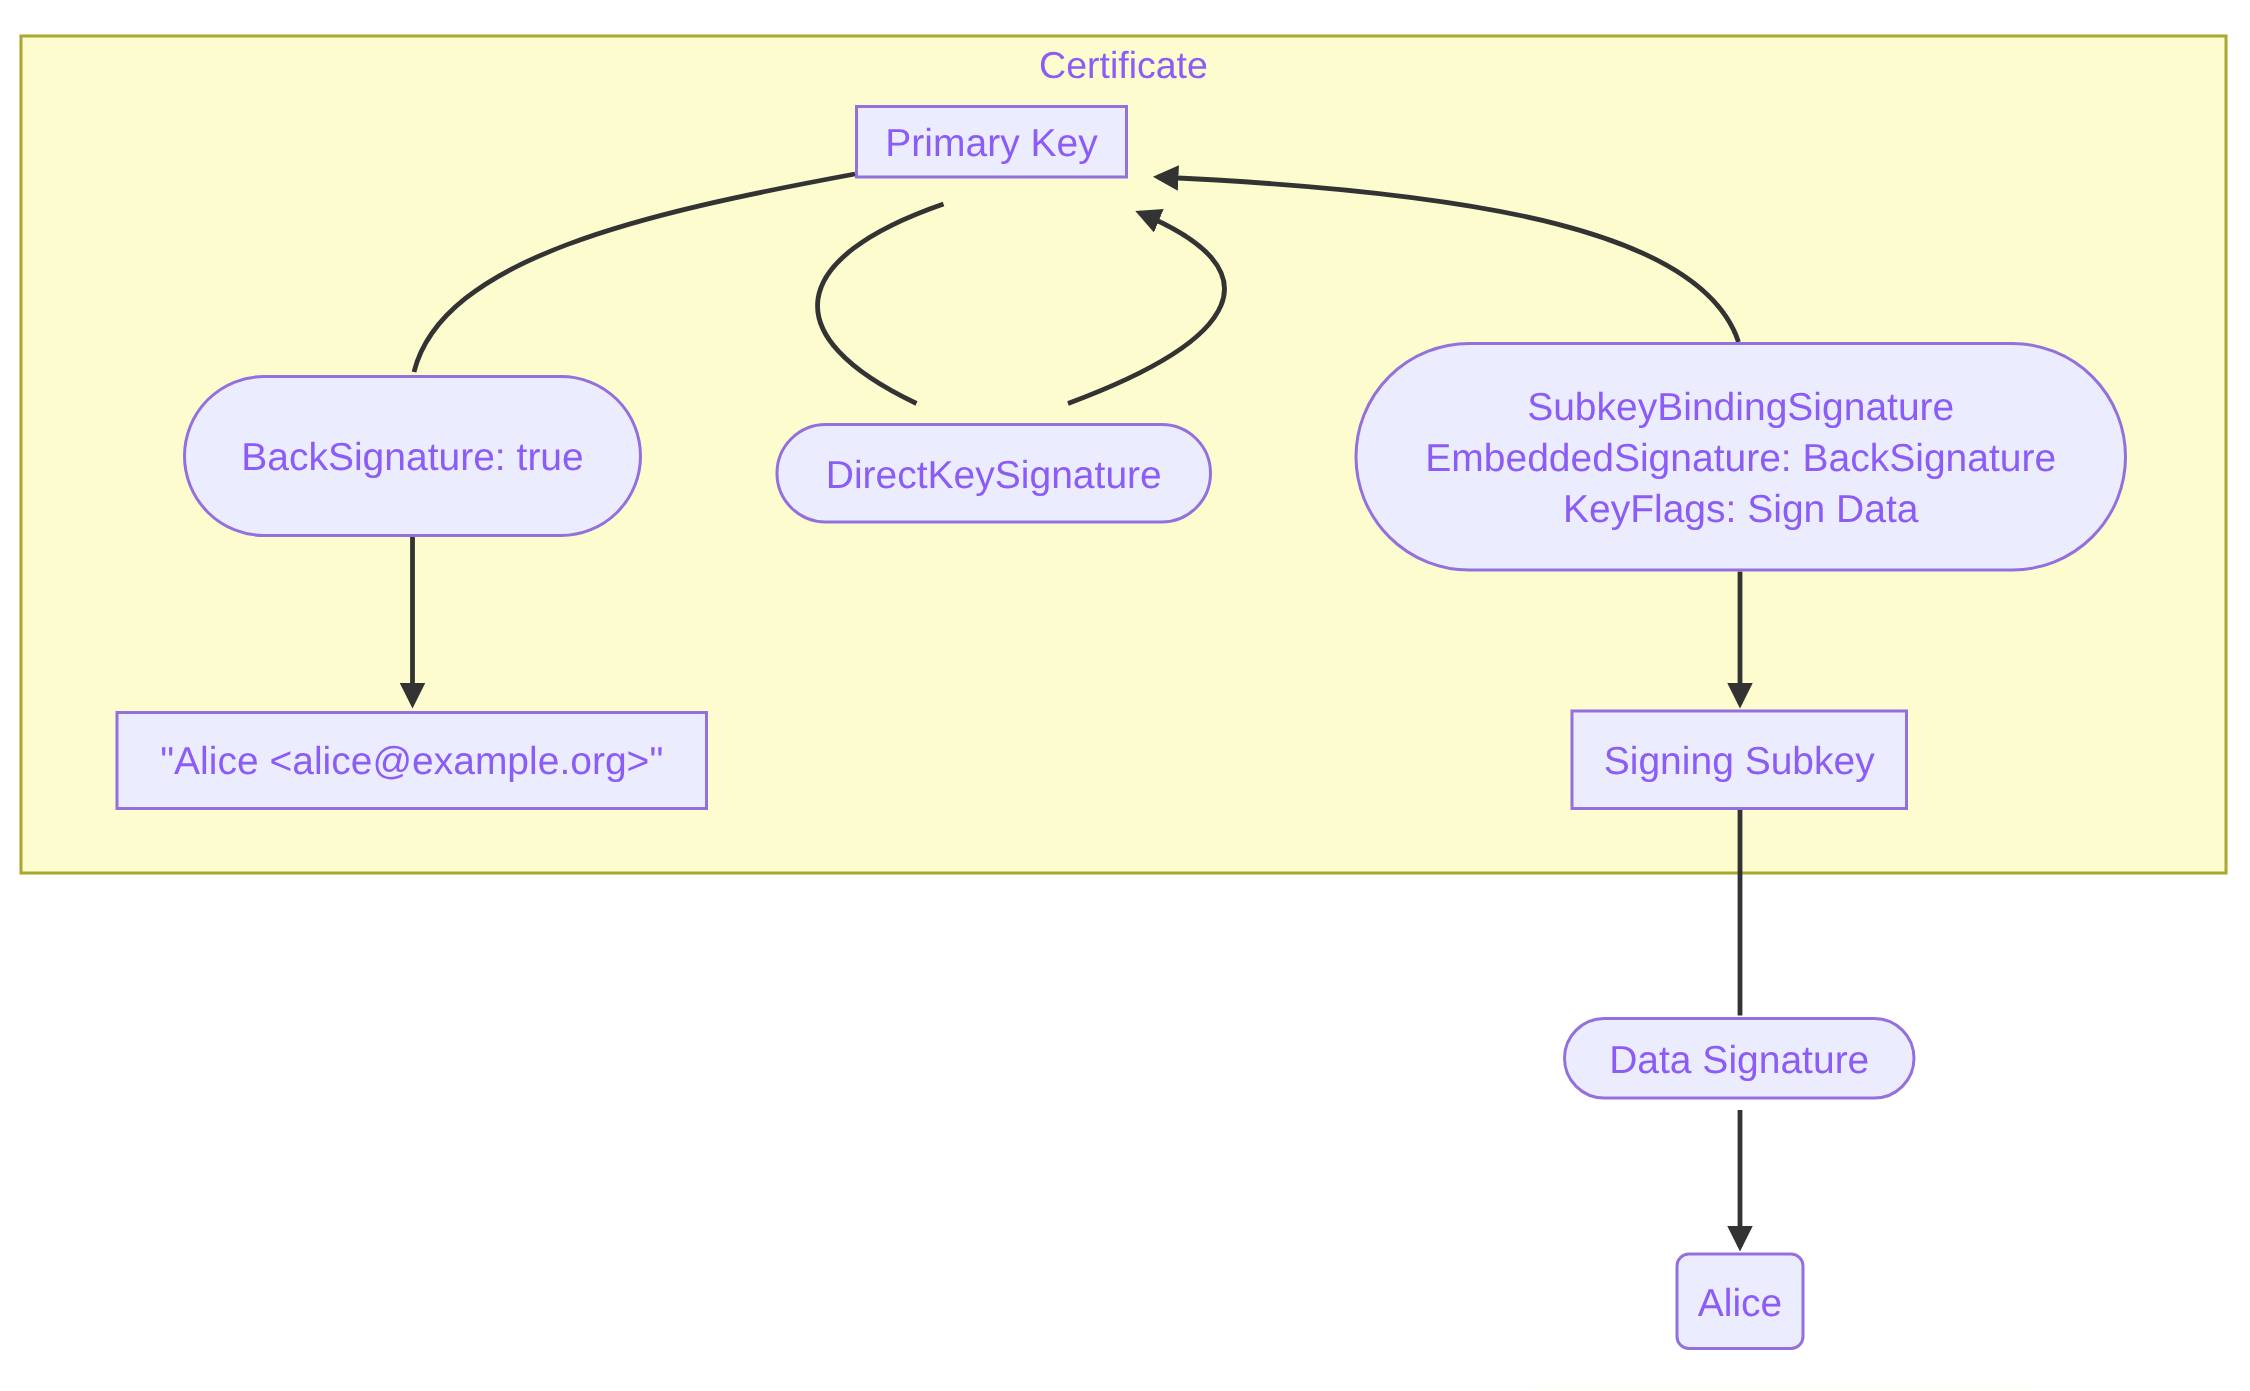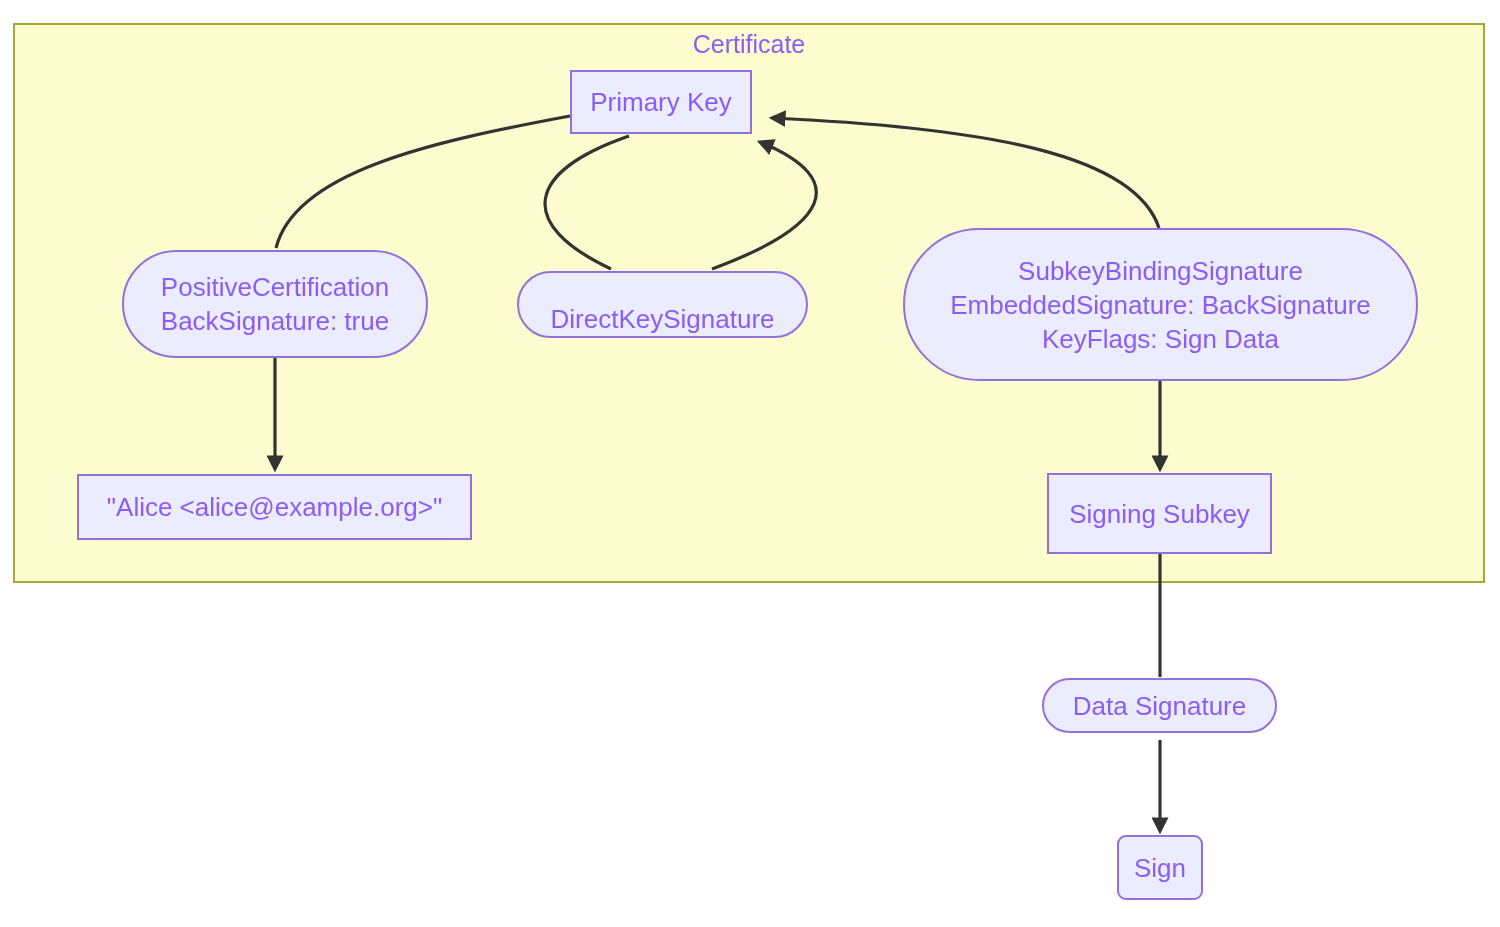--- a/index.html
+++ b/index.html
@@ -41,26 +41,26 @@
     font-size:26px;
     line-height:34px;
     text-align:center;
     z-index:2;
     white-space:nowrap;
   }
   .rect{border-radius:0;}
   .stadium{border-radius:999px;}
   .rounded{border-radius:9px;}
 
-  .n-primary-key      {left:570px; top:70px;  width:182px; height:64px;}
+  .n-primary-key      {left:570px; top:70px;  width:182px; height:49px;}
   .n-positive-cert    {left:122px; top:250px; width:306px; height:108px;}
-  .n-direct-key-sig   {left:517px; top:271px; width:291px; height:67px;justify-content:flex-end;}
+  .n-direct-key-sig   {left:517px; top:282px; width:291px; height:67px;}
   .n-subkey-binding   {left:903px; top:228px; width:515px; height:153px;}
   .n-user-id          {left:77px;  top:474px; width:395px; height:66px;}
-  .n-signing-subkey   {left:1047px;top:473px; width:225px; height:81px;}
+  .n-signing-subkey   {left:1047px;top:473px; width:225px; height:67px;}
   .n-data-signature   {left:1042px;top:678px; width:235px; height:55px;}
   .n-data             {left:1117px;top:835px; width:86px;  height:65px;}
 </style>
 </head>
 <body>
 
 <div class="canvas">
 
   <div class="subgraph"></div>
   <div class="subgraph-label">Certificate</div>
@@ -81,21 +81,20 @@
       <path d="M 1160 540 L 1160 677"></path>
       <path d="M 1160 740 L 1160 831" marker-end="url(#arrow)"></path>
     </g>
   </svg>
 
   <div class="node rect n-primary-key">
     <span>Primary Key</span>
   </div>
 
   <div class="node stadium n-positive-cert">
-    <span>PositiveCertification</span>
     <span>BackSignature: true</span>
   </div>
 
   <div class="node stadium n-direct-key-sig">
     <span>DirectKeySignature</span>
   </div>
 
   <div class="node stadium n-subkey-binding">
     <span>SubkeyBindingSignature</span>
     <span>EmbeddedSignature: BackSignature</span>
@@ -108,16 +107,16 @@
 
   <div class="node rect n-signing-subkey">
     <span>Signing Subkey</span>
   </div>
 
   <div class="node stadium n-data-signature">
     <span>Data Signature</span>
   </div>
 
   <div class="node rounded n-data">
-    <span>Sign</span>
+    <span>Alice</span>
   </div>
 
 </div>
 
 </body></html>

